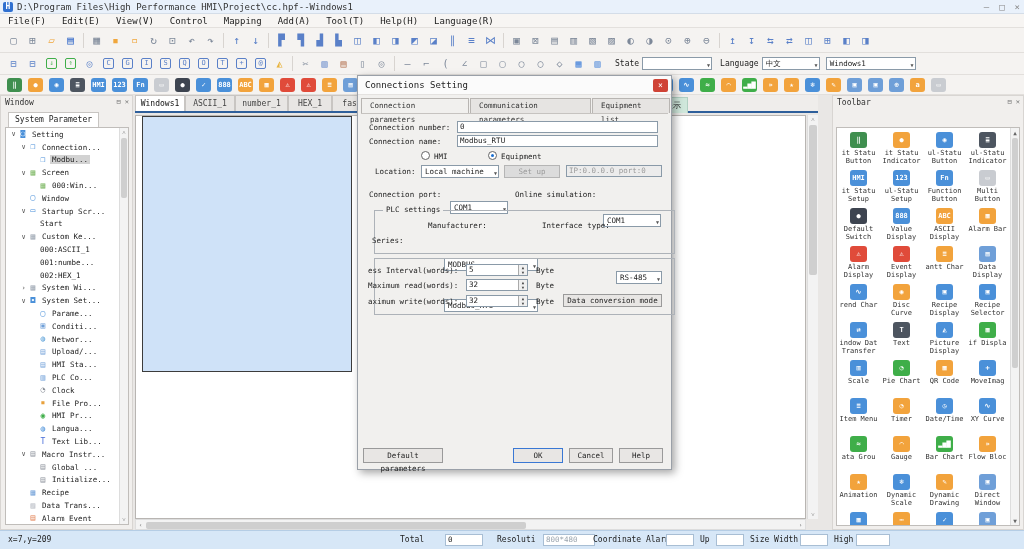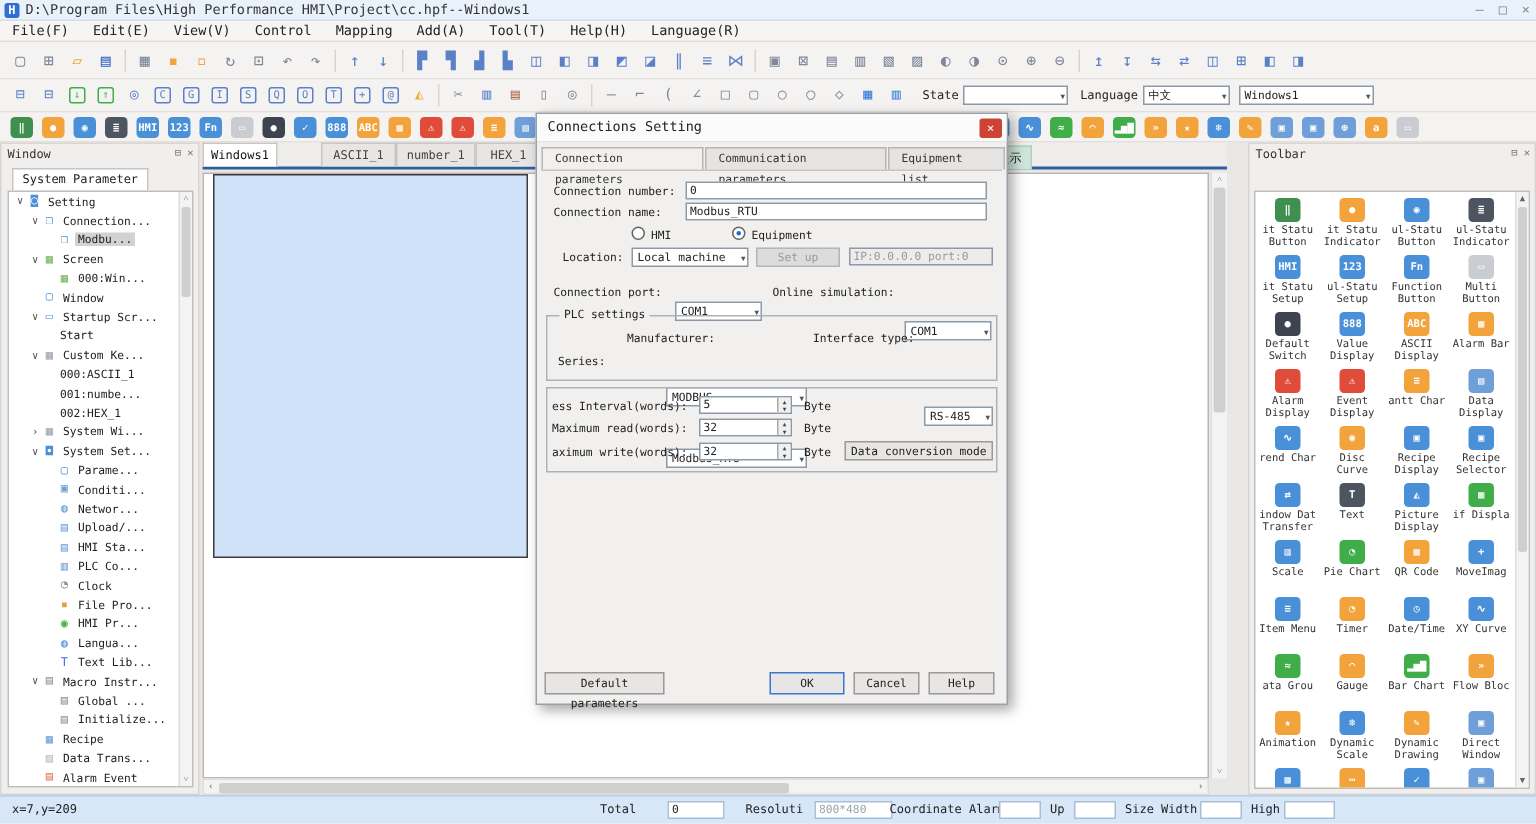--- a/index.html
+++ b/index.html
@@ -88,21 +88,21 @@
   .dlgbody-line{position:absolute;left:3px;right:3px;top:37px;border-top:1px solid #c6c3c0;}
   .lbl{position:absolute;white-space:nowrap;}
   .inp{position:absolute;background:#fff;border:1px solid #8a9aa8;height:12px;line-height:10px;padding:0 2px;
        font-size:7.5px;white-space:nowrap;overflow:hidden;}
   .inp.dis{background:#ececec;color:#9a9a9a;}
   .spin{position:absolute;right:0;top:0;bottom:0;width:9px;border-left:1px solid #aaa;background:#f0f0f0;
         font-size:4px;line-height:5px;text-align:center;color:#444;}
   .radio{position:absolute;width:9px;height:9px;border:1px solid #666;border-radius:50%;background:#fff;}
   .radio .dot{position:absolute;left:2px;top:2px;width:3px;height:3px;border-radius:50%;background:#1b6fd0;display:none;}
   .radio.on .dot{display:block;}
-  .grp{position:absolute;border:1px solid #adb2b8;}
+  .grp{position:absolute;border:1px solid #adb2b8;margin-left:10px;}
   .grpleg{position:absolute;top:-6px;left:8px;background:#f1f0ee;padding:0 3px;font-size:7.5px;}
   .btn{position:absolute;background:#e8e6e4;border:1px solid #9a9a9a;font-size:7.5px;text-align:center;
        height:15px;line-height:13px;}
   .btn.dis{color:#9a9a9a;background:#dcdcdc;border-color:#b5b5b5;}
   .btn.ok{border:1px solid #3a78d4;}
   .btn.sm{height:13px;line-height:11px;}
 
   
   .statusbar{left:0;top:530px;width:1024px;height:19px;background:#d7e7f7;border-top:1px solid #b5cde5;
              font-size:8px;line-height:18px;}
@@ -674,21 +674,21 @@
         <div class="sarrow">˄</div>
         <div class="sthumb" style="top:10px;height:60px;"></div>
         <div class="sarrow" style="position:absolute;bottom:0;left:0;right:0;">˅</div>
       </div>
     </div>
   </div>
 
   <div class="abs" style="left:135px;top:95px;width:683px;height:435px;">
     <div class="dtabs abs" style="left:0;top:0;right:0;" id="doctabs">
         <div class="dtab active" style="width: 50px;">Windows1</div>
-        <div class="dtab" style="width: 50px; margin-left: 29px;">ASCII_1</div>
+        <div class="dtab" style="width: 50px;">ASCII_1</div>
         <div class="dtab" style="width: 53px;">number_1</div>
         <div class="dtab" style="width: 44px;">HEX_1</div>
         <div class="dtab" style="width: 40px;">fast</div>
       </div>
     <div class="xtab" style="left:515px;">态提示</div>
     <div class="canvas abs" style="left:0;top:20px;right:12px;bottom:11px;">
       <div class="winrect abs" style="left:6px;top:0px;width:210px;height:256px;"></div>
     </div>
     <div class="vscroll abs" style="right:0;top:20px;bottom:11px;width:11px;">
       <div class="sarrow">˄</div>
@@ -954,21 +954,21 @@
       <span>COM1</span><span class="selarr">▼</span>
     </div>
     <span class="lbl" style="left:157px;top:114px;">Online simulation:</span>
     <div class="sel abs" style="left:245px;top:112px;width:58px;">
       <span>COM1</span><span class="selarr">▼</span>
     </div>
 
     <div class="grp" style="left:6px;top:134px;width:301px;height:44px;">
       <span class="grpleg">PLC settings</span>
     </div>
-    <span class="lbl" style="left:16px;top:145px;padding-left:44px;">Manufacturer:</span>
+    <span class="lbl" style="left:26px;top:145px;padding-left:44px;">Manufacturer:</span>
     <div class="sel abs" style="left:86px;top:143px;width:94px;">
       <span>MODBUS</span><span class="selarr">▼</span>
     </div>
     <span class="lbl" style="left:184px;top:145px;">Interface type:</span>
     <div class="sel abs" style="left:258px;top:143px;width:46px;">
       <span>RS-485</span><span class="selarr">▼</span>
     </div>
     <span class="lbl" style="left:14px;top:160px;">Series:</span>
     <div class="sel abs" style="left:86px;top:158px;width:94px;">
       <span>Modbus_RTU</span><span class="selarr">▼</span>

